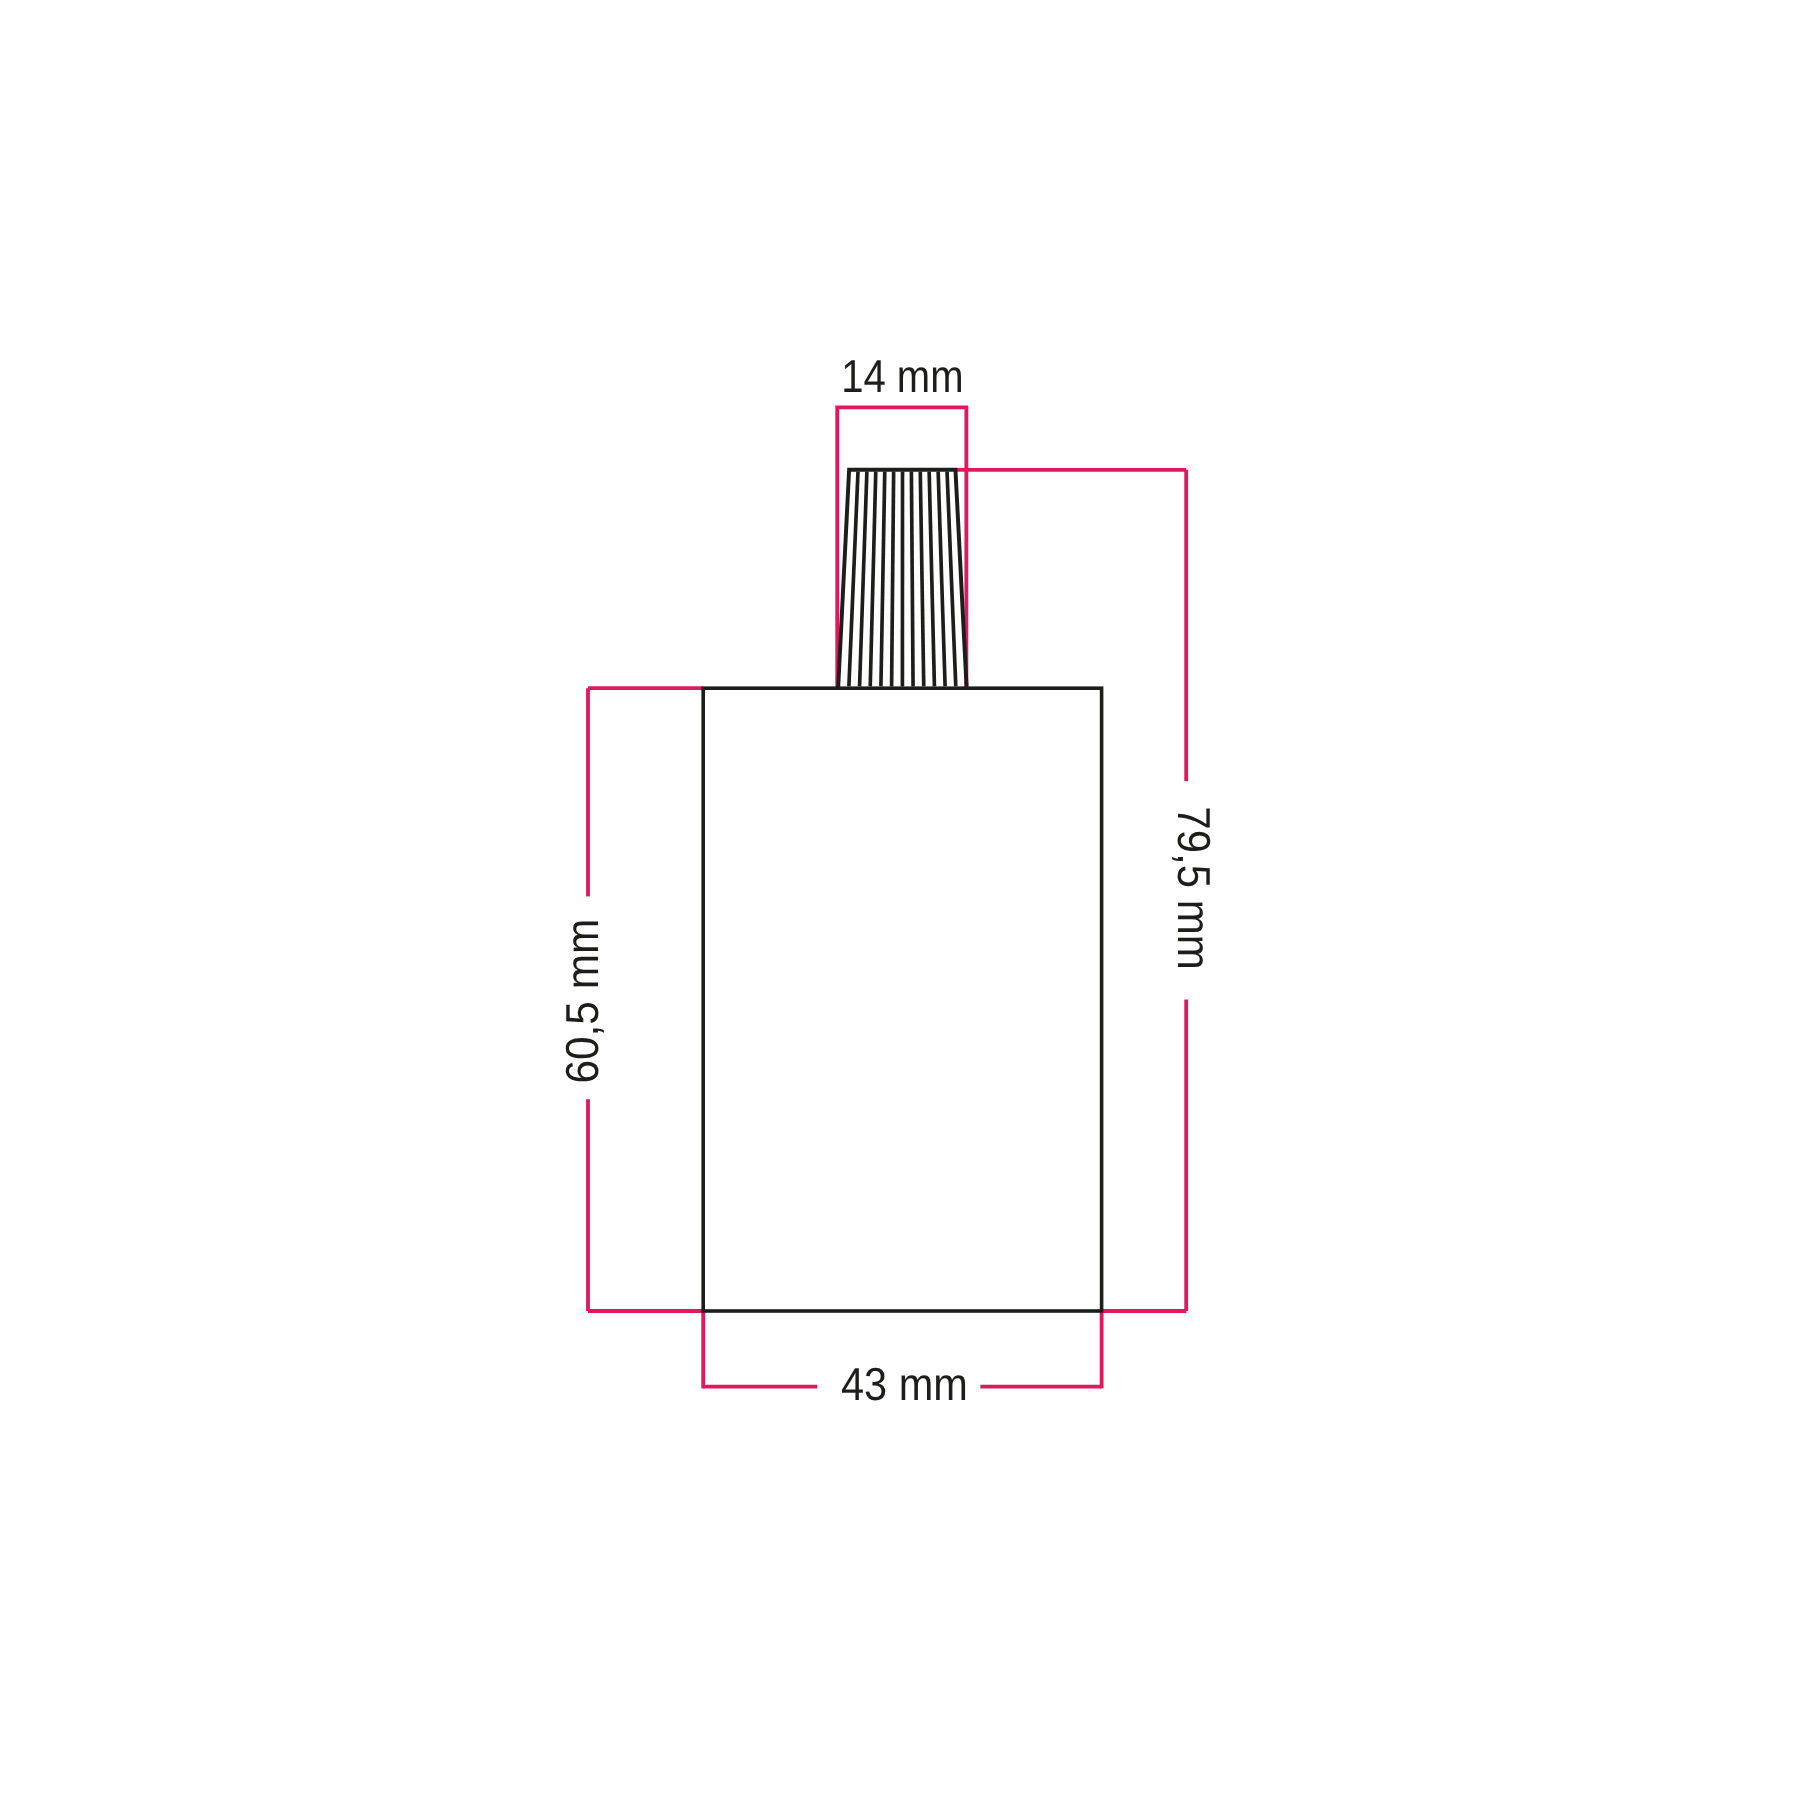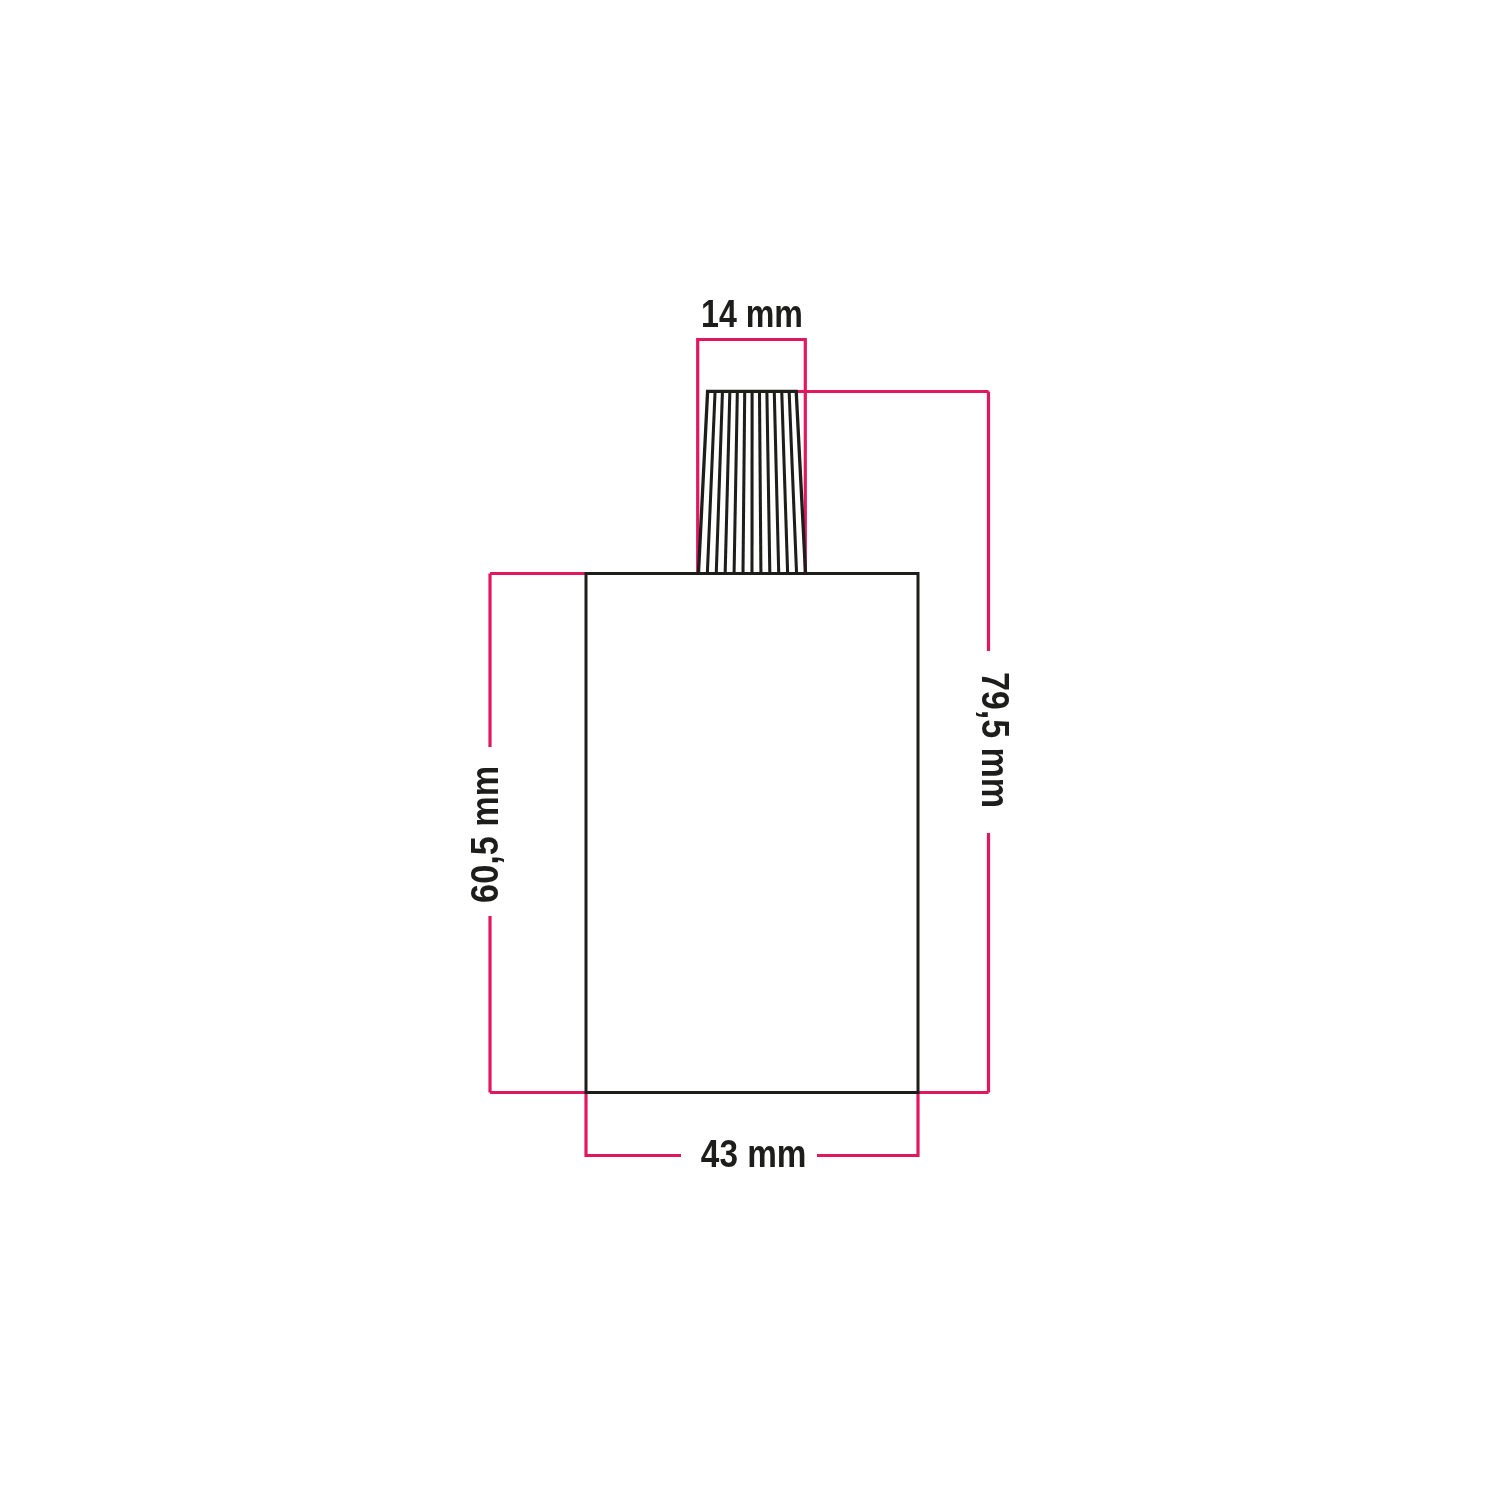--- a/index.html
+++ b/index.html
@@ -1,16 +1,16 @@
 <!DOCTYPE html>
 <html><head>
 <meta charset="utf-8">
 <style>
   html,body{margin:0;padding:0;background:#ffffff;}
-  .page{position:relative;width:1500px;height:1500px;background:#ffffff;overflow:hidden;font-weight:bold;}
+  .page{position:relative;width:1500px;height:1500px;background:#ffffff;overflow:hidden;}
   svg{position:absolute;left:0;top:0;}
   text{font-family:"Liberation Sans", sans-serif;fill:#1d1d1b;}
 </style>
 </head>
 <body>
 
 <div class="page">
 <svg width="1500" height="1500" viewBox="0 0 1500 1500">
 
   <g fill="none" stroke="#e1185e" stroke-width="3.2">

